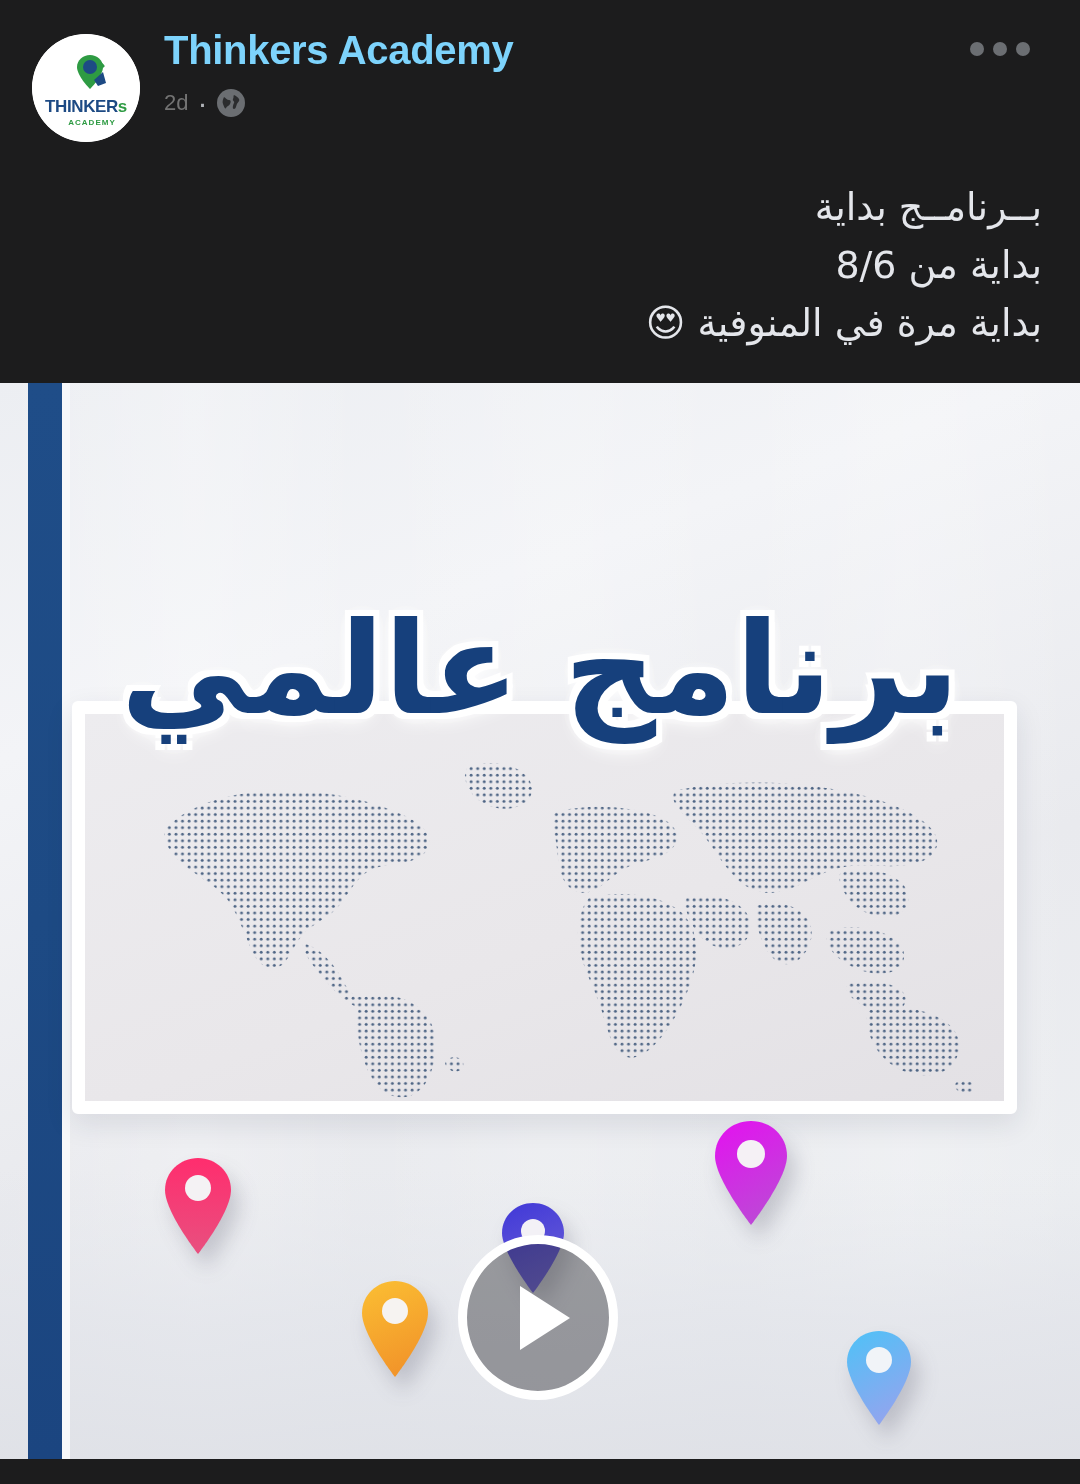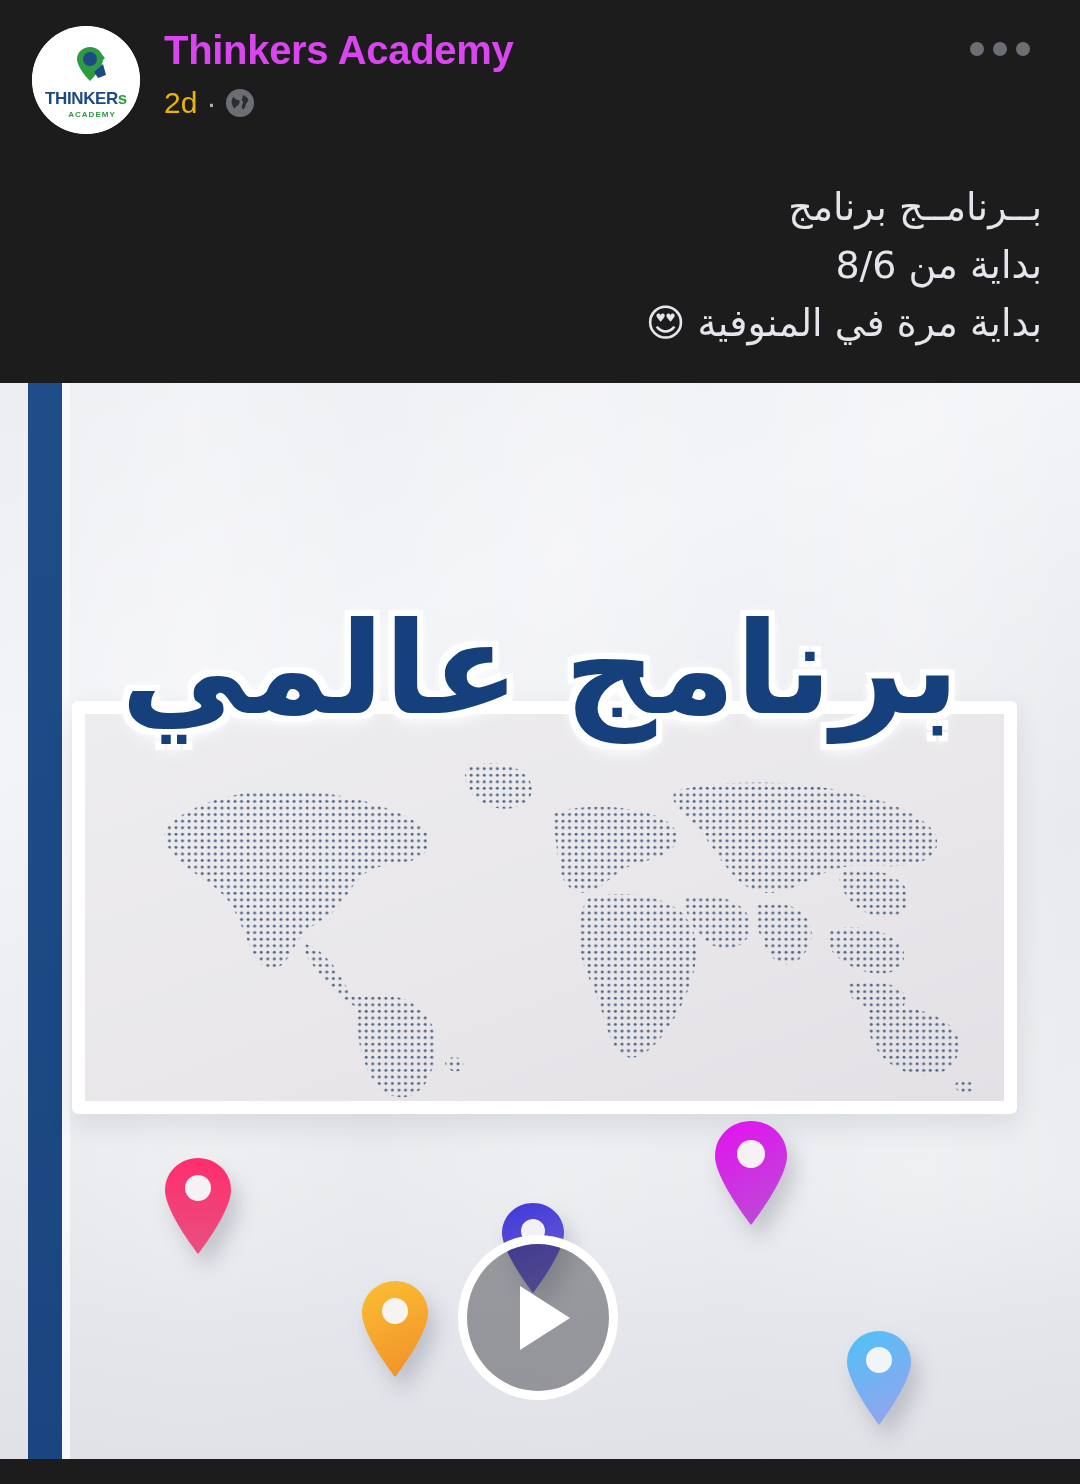--- a/index.html
+++ b/index.html
@@ -26,52 +26,52 @@
     position: absolute;
     top: 0; left: 0;
     width: 1080px;
     height: 383px;
     background: #1c1c1d;
   }
 
   .avatar {
     position: absolute;
     left: 32px;
-    top: 26px;
+    top: 34px;
     width: 108px;
     height: 108px;
     border-radius: 50%;
     background: #ffffff;
     overflow: hidden;
   }
   .avatar svg { display: block; width: 108px; height: 108px; }
 
   .author-name {
     position: absolute;
     left: 164px;
     top: 26px;
     font-size: 40px;
     font-weight: 700;
-    color: #d946ef;
+    color: #7dd3fc;
     letter-spacing: -0.3px;
     line-height: 1.2;
     white-space: nowrap;
   }
 
   .meta-row {
     position: absolute;
     left: 164px;
     top: 88px;
     display: flex;
     align-items: center;
     gap: 9px;
   }
   .meta-time {
-    font-size: 30px;
-    color: #eab308;
+    font-size: 22px;
+    color: #737373;
     line-height: 1;
   }
   .meta-dot {
     font-size: 30px;
     color: #b0b3b8;
     line-height: 1;
   }
   .globe-icon { display: block; width: 30px; height: 30px; }
 
   .more-menu {
@@ -284,21 +284,21 @@
     </div>
 
     <div class="more-menu">
       <i></i>
       <i></i>
       <i></i>
     </div>
   </div>
 
   <div class="post-text">
-    <span class="line">بــرنامــج برنامج</span>
+    <span class="line">بــرنامــج بداية</span>
     <span class="line">بداية من 8/6</span>
     <span class="line">بداية مرة في المنوفية 😍</span>
   </div>
 
   <div class="media">
 
     <div class="bg-bands"></div>
     <div class="bg-floor"></div>
 
     <div class="blue-stripe"></div>

